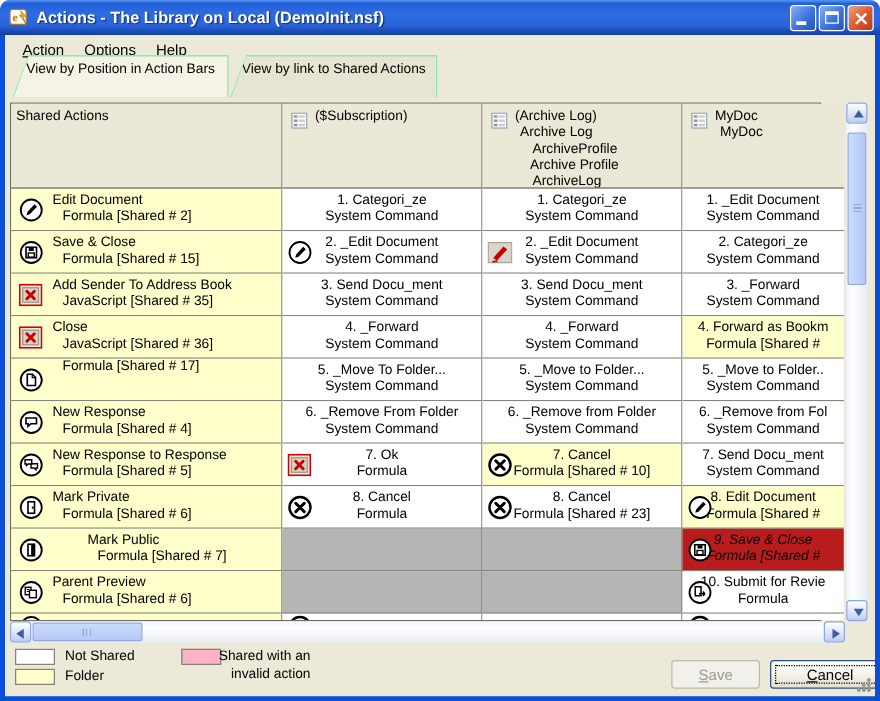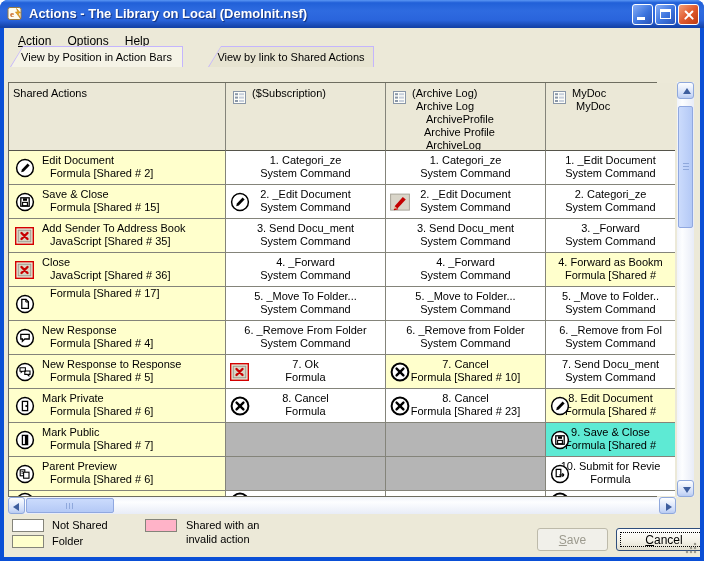--- a/index.html
+++ b/index.html
@@ -25,23 +25,23 @@
   
   .client{position:absolute;left:4px;right:4px;top:28px;bottom:4px;background:#ECE9D8;overflow:hidden;}
 
   .menu-bar{position:absolute;left:8px;top:3px;height:18px;}
   .menu-item{display:inline-block;font-size:12px;color:#000;padding:2px 6px;margin-right:4px;cursor:default;}
   .u-first{display:inline-block;}
   .u-first::first-letter{text-decoration:underline;}
 
   
   .tab-strip{position:absolute;left:0;top:33px;right:0;height:21px;}
-  .tab{position:absolute;bottom:15px;height:21px;background:#c4b5fd;}
+  .tab{position:absolute;bottom:4px;height:34px;background:#86efac;}
   .tab:nth-child(1){left:6px;width:173px;z-index:2;}
-  .tab:nth-child(2){left:180px;width:166px;z-index:1;margin-left:24px;}
+  .tab:nth-child(2){left:180px;width:166px;z-index:1;}
   .tab,{}
   .tab{clip-path:polygon(13px 0,100% 0,100% 100%,0 100%);}
   .tab-inner{position:absolute;inset:1px 1px 0 1px;clip-path:polygon(12px 0,100% 0,100% 100%,0 100%);
     font-size:11px;text-align:center;padding-top:4px;box-sizing:border-box;white-space:nowrap;}
   .tab.active .tab-inner{background:#F5F3E6;}
   .tab:not(.active) .tab-inner{background:#E7E4D1;}
 
   
   #grid{position:absolute;left:4px;top:54px;width:649px;height:415px;box-sizing:border-box;
     border:1px solid #6E6D60;display:grid;grid-template-columns:217px 160px 160px 129px;
@@ -377,38 +377,38 @@
           <div class="l2">Formula [Shared # 23]</div>
         </div>
         <div class="gcell c4" style="background: rgb(255, 255, 204);">
           <span class="cell-icon"><svg width="20" height="20" viewBox="0 0 20 20">
               <circle cx="10" cy="10" r="8.4" fill="#fff" stroke="#000" stroke-width="1.5"></circle>
               <path d="M12.6 5.4l2 2-5.8 6-2.6.8.7-2.7z" fill="#000"></path>
             </svg></span>
           <div class="l1">8. Edit Document</div>
           <div class="l2">Formula [Shared #</div>
         </div>
-        <div class="gcell c1" style="background: rgb(255, 255, 204);">
+        <div class="gcell c1" style="background: rgb(255, 255, 204); padding-left: 28px;">
           <span class="cell-icon"><svg width="20" height="20" viewBox="0 0 20 20">
               <circle cx="10" cy="10" r="8.4" fill="#fff" stroke="#000" stroke-width="1.5"></circle>
               <rect x="7.4" y="5.4" width="5.2" height="9.2" fill="none" stroke="#000" stroke-width="1.3"></rect>
               <rect x="9.9" y="5.4" width="2.7" height="9.2" fill="#000"></rect>
             </svg></span>
           <div class="l1">Mark Public</div>
           <div class="l2">Formula [Shared # 7]</div>
         </div>
         <div class="gcell c2" style="background: rgb(181, 181, 181);">
           <div class="l1"></div>
           <div class="l2"></div>
         </div>
         <div class="gcell c3" style="background: rgb(181, 181, 181);">
           <div class="l1"></div>
           <div class="l2"></div>
         </div>
-        <div class="gcell c4" style="background: #5eead4;">
+        <div class="gcell c4" style="background: #b91c1c; font-style: italic;">
           <span class="cell-icon"><svg width="20" height="20" viewBox="0 0 20 20">
               <circle cx="10" cy="10" r="8.4" fill="#fff" stroke="#000" stroke-width="1.5"></circle>
               <rect x="5.8" y="5.8" width="8.4" height="8.4" fill="none" stroke="#000" stroke-width="1.3"></rect>
               <rect x="8" y="6.3" width="4" height="2.5" fill="#000"></rect>
               <rect x="7.6" y="10.4" width="4.8" height="3.3" fill="none" stroke="#000" stroke-width="1.1"></rect>
             </svg></span>
           <div class="l1">9. Save &amp; Close</div>
           <div class="l2">Formula [Shared #</div>
         </div>
         <div class="gcell c1" style="background: rgb(255, 255, 204);">
@@ -478,21 +478,21 @@
           <span class="tri"></span>
         </span>
     </div>
 
     <div class="legend">
         <span class="swatch" style="left: 8px; top: 5px; background: rgb(255, 255, 255);"></span>
         <span class="legend-label" style="left: 48px; top: 4px;">Not Shared</span>
         <span class="swatch" style="left: 8px; top: 21px; background: rgb(255, 255, 204);"></span>
         <span class="legend-label" style="left: 48px; top: 20px;">Folder</span>
         <span class="swatch" style="left: 141px; top: 5px; background: rgb(255, 179, 200);"></span>
-        <span class="legend-label" style="left: 182px; top: 4px;">Shared with an
+        <span class="legend-label" style="left: 171px; top: 4px; text-align: right;">Shared with an
 invalid action</span>
       </div>
 
     <button class="footer-btn btn-save" disabled="">
       <span class="u-first">Save</span>
     </button>
     <button class="footer-btn btn-cancel">
       <span class="u-first">Cancel</span>
     </button>
 

